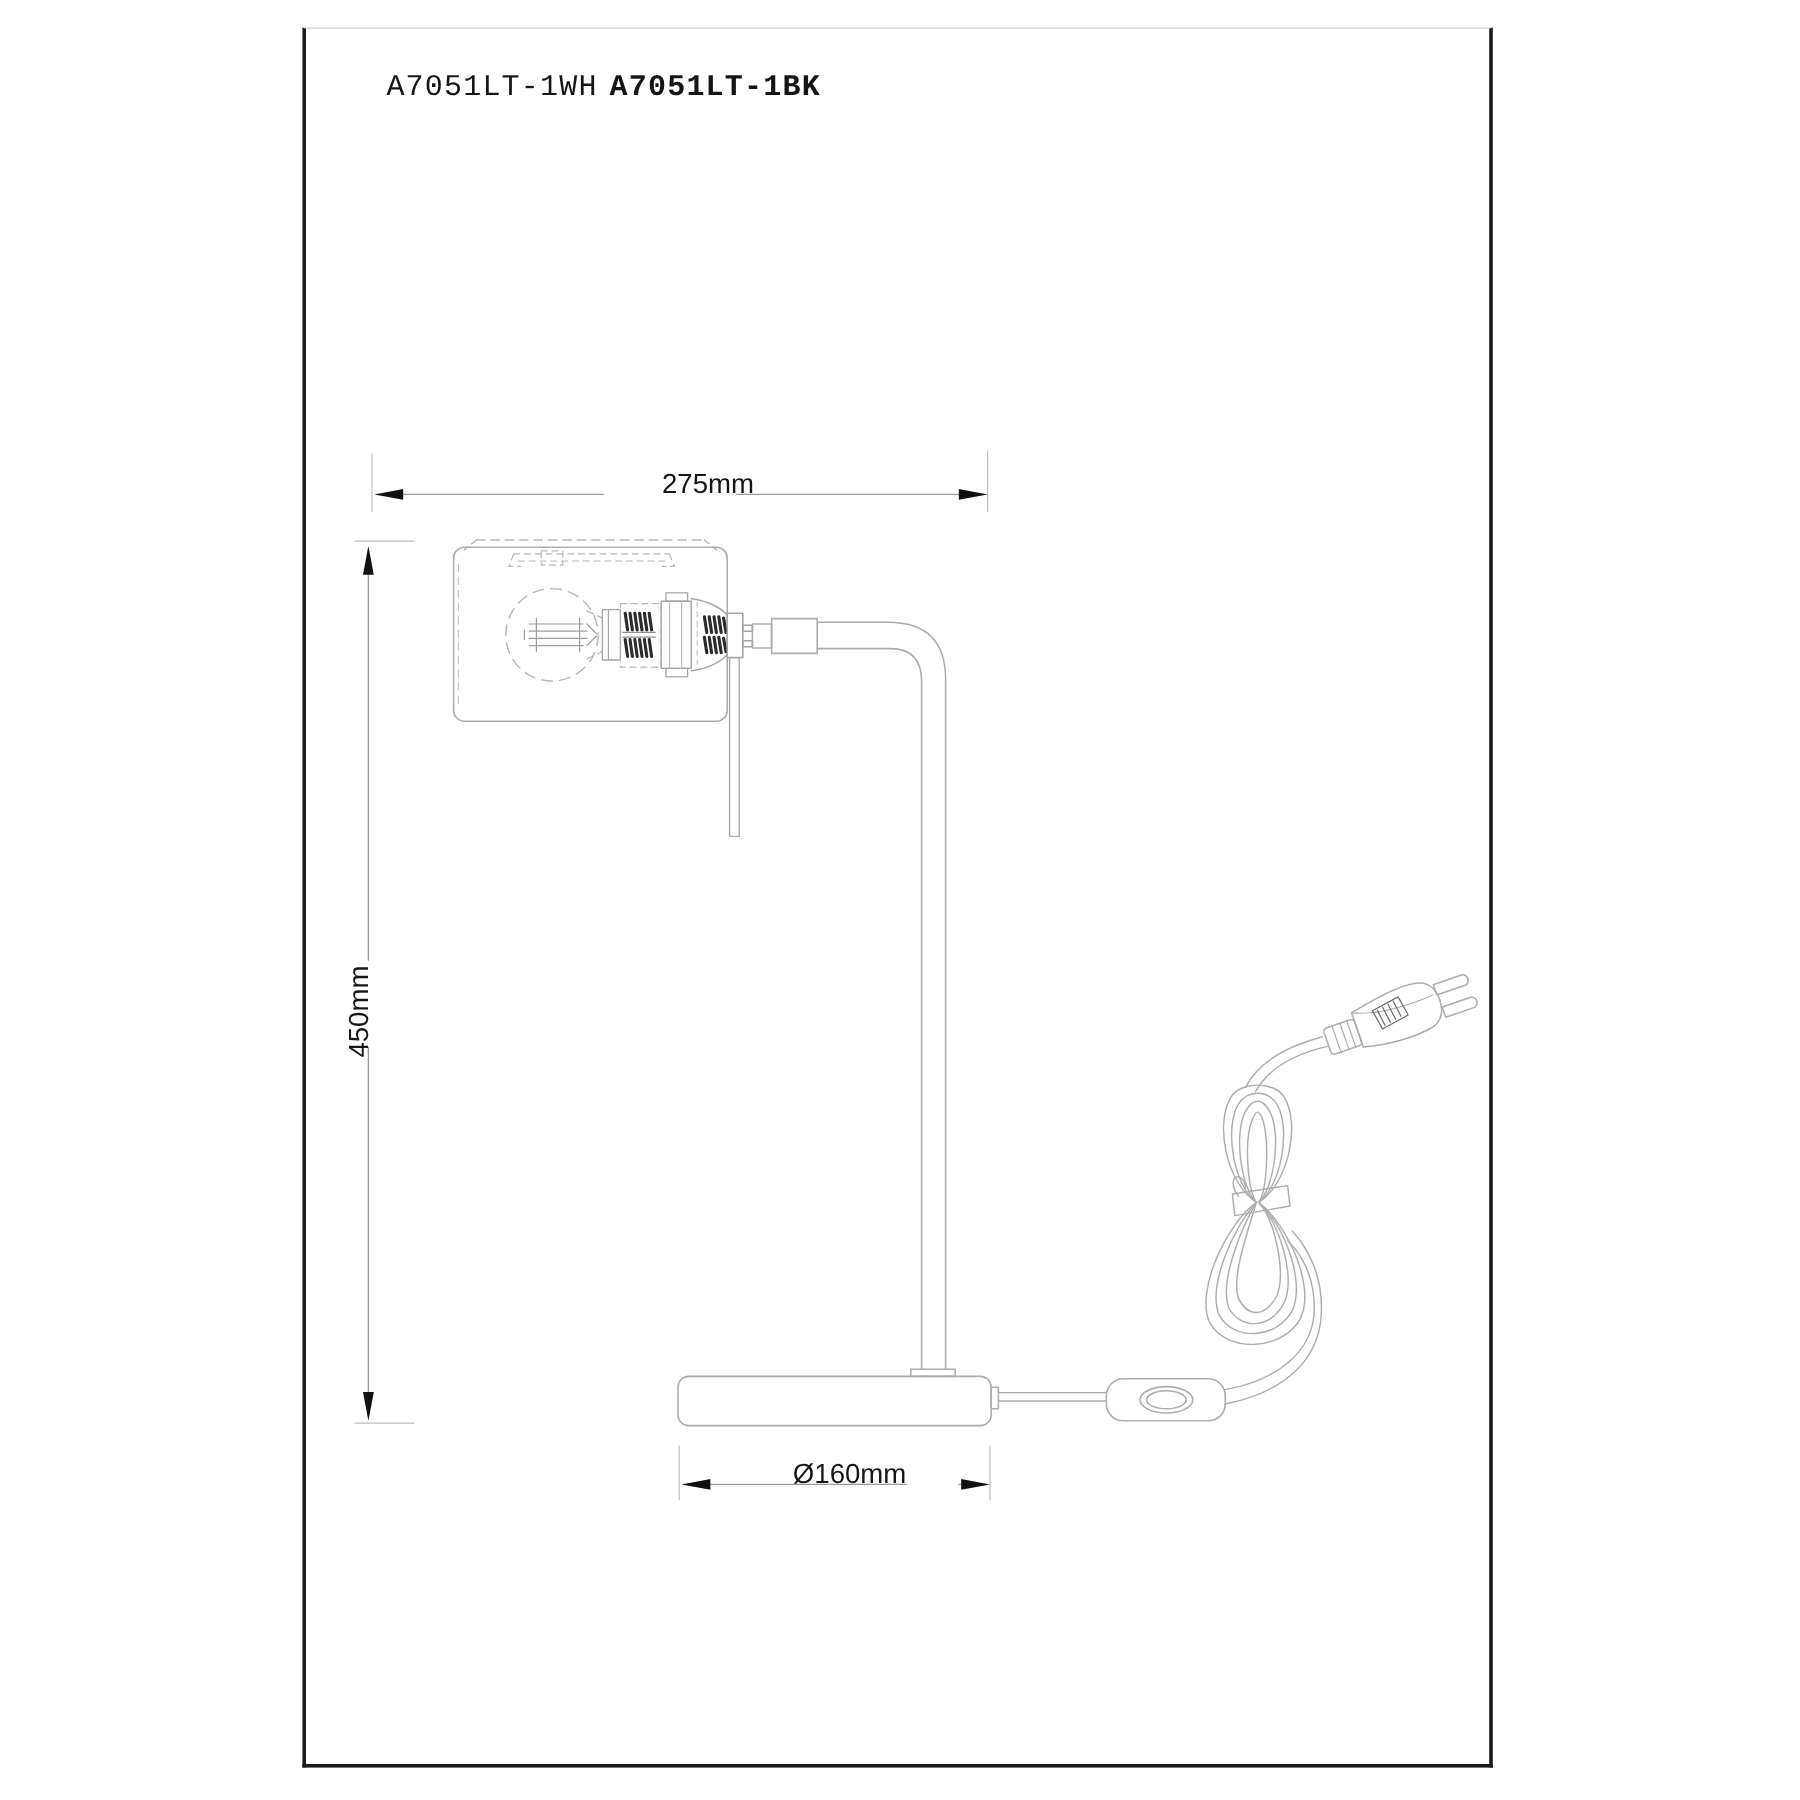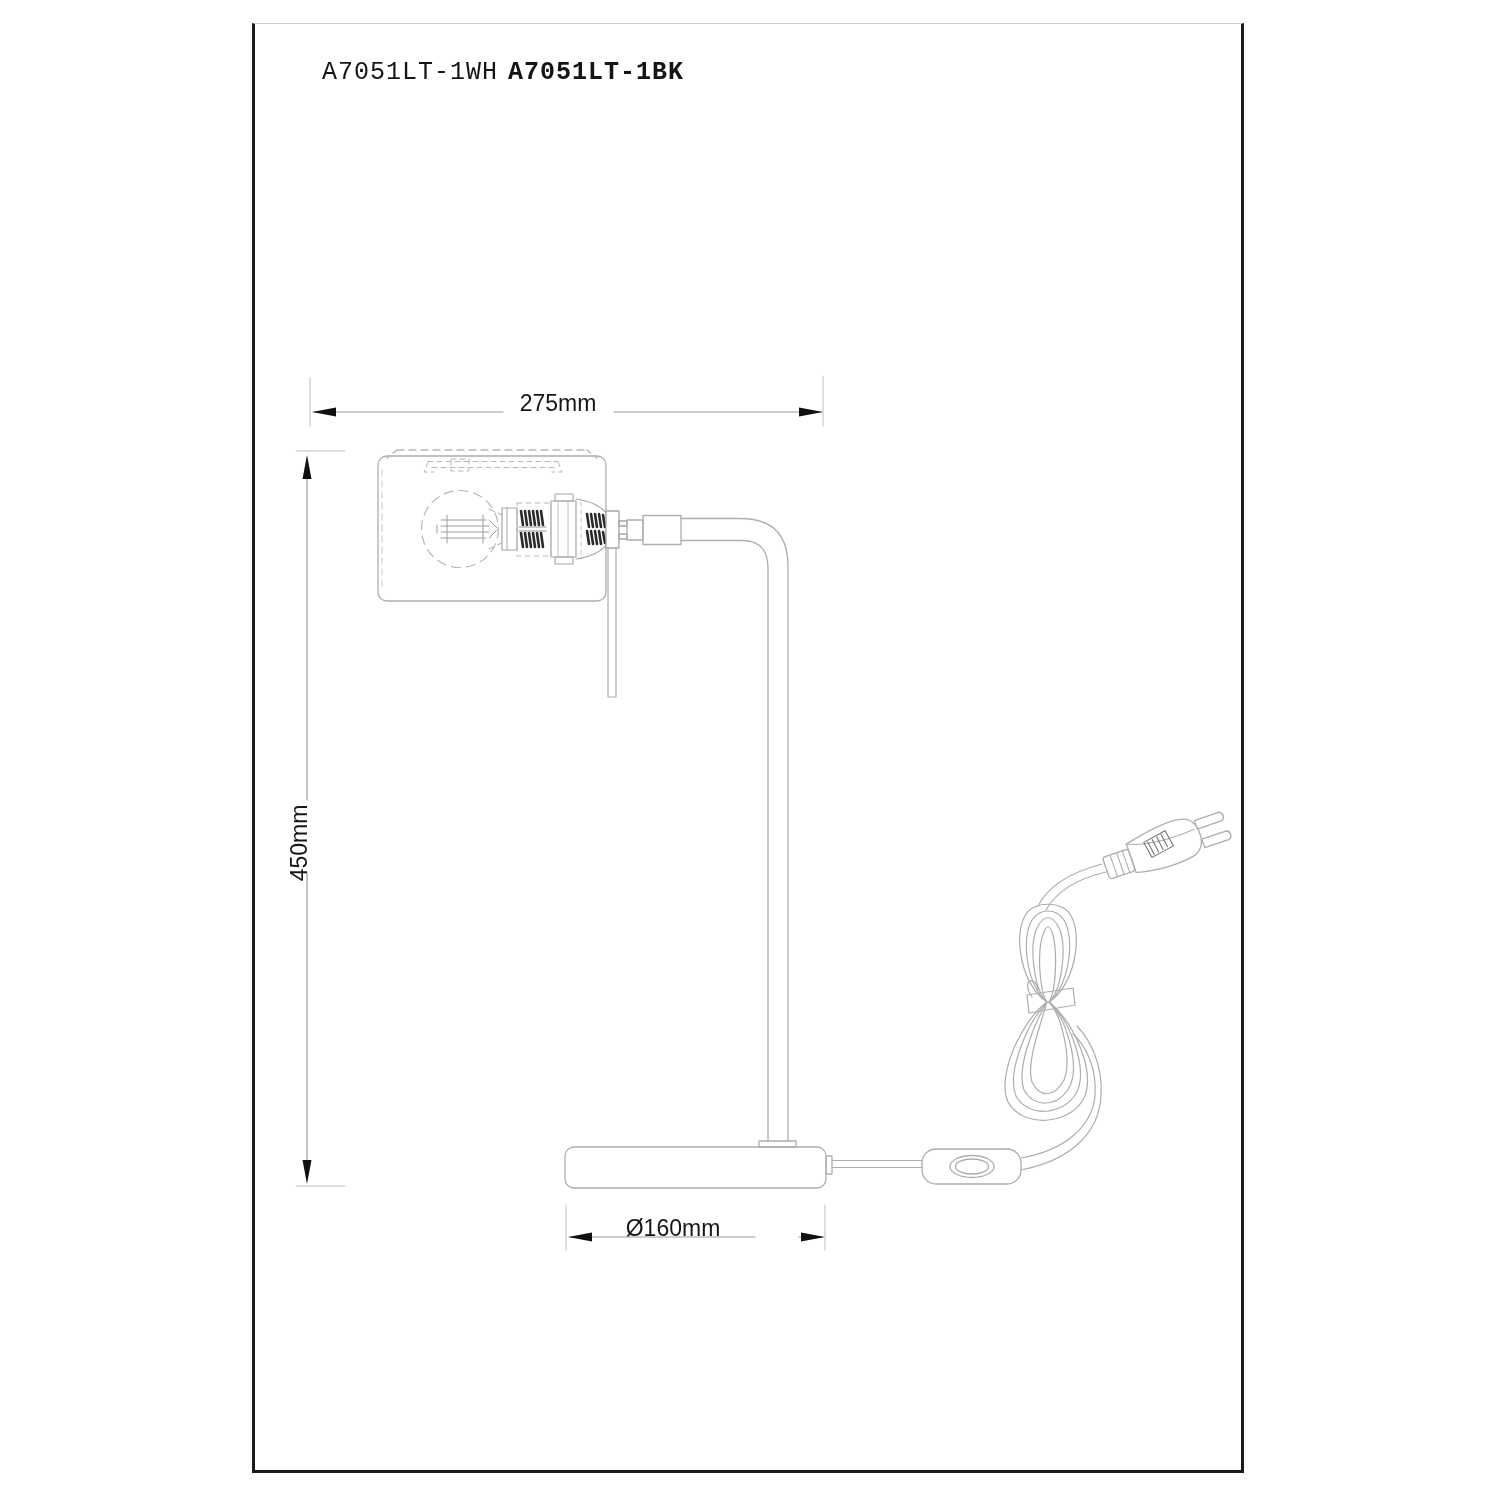--- a/index.html
+++ b/index.html
@@ -34,23 +34,23 @@
   .model-left{left:322px;}
   .model-right{left:508px;font-weight:bold;}
   .dim-label{
     position:absolute;
     font-family:"Liberation Sans", sans-serif;
     font-size:23px;
     color:#161616;
     white-space:nowrap;
     transform:translate(-50%,-50%);
   }
-  .dim-width{left:558px;top:403px;}
+  .dim-width{left:590px;top:403px;}
   .dim-height{left:299px;top:843px;transform:translate(-50%,-50%) rotate(-90deg);}
-  .dim-base{left:673px;top:1228px;}
+  .dim-base{left:708px;top:1228px;}
 </style>
 </head>
 <body>
 
 <div class="sheet">
 
   <div class="frame"></div>
 
   <span class="model-label model-left">A7051LT-1WH</span>
   <span class="model-label model-right">A7051LT-1BK</span>

